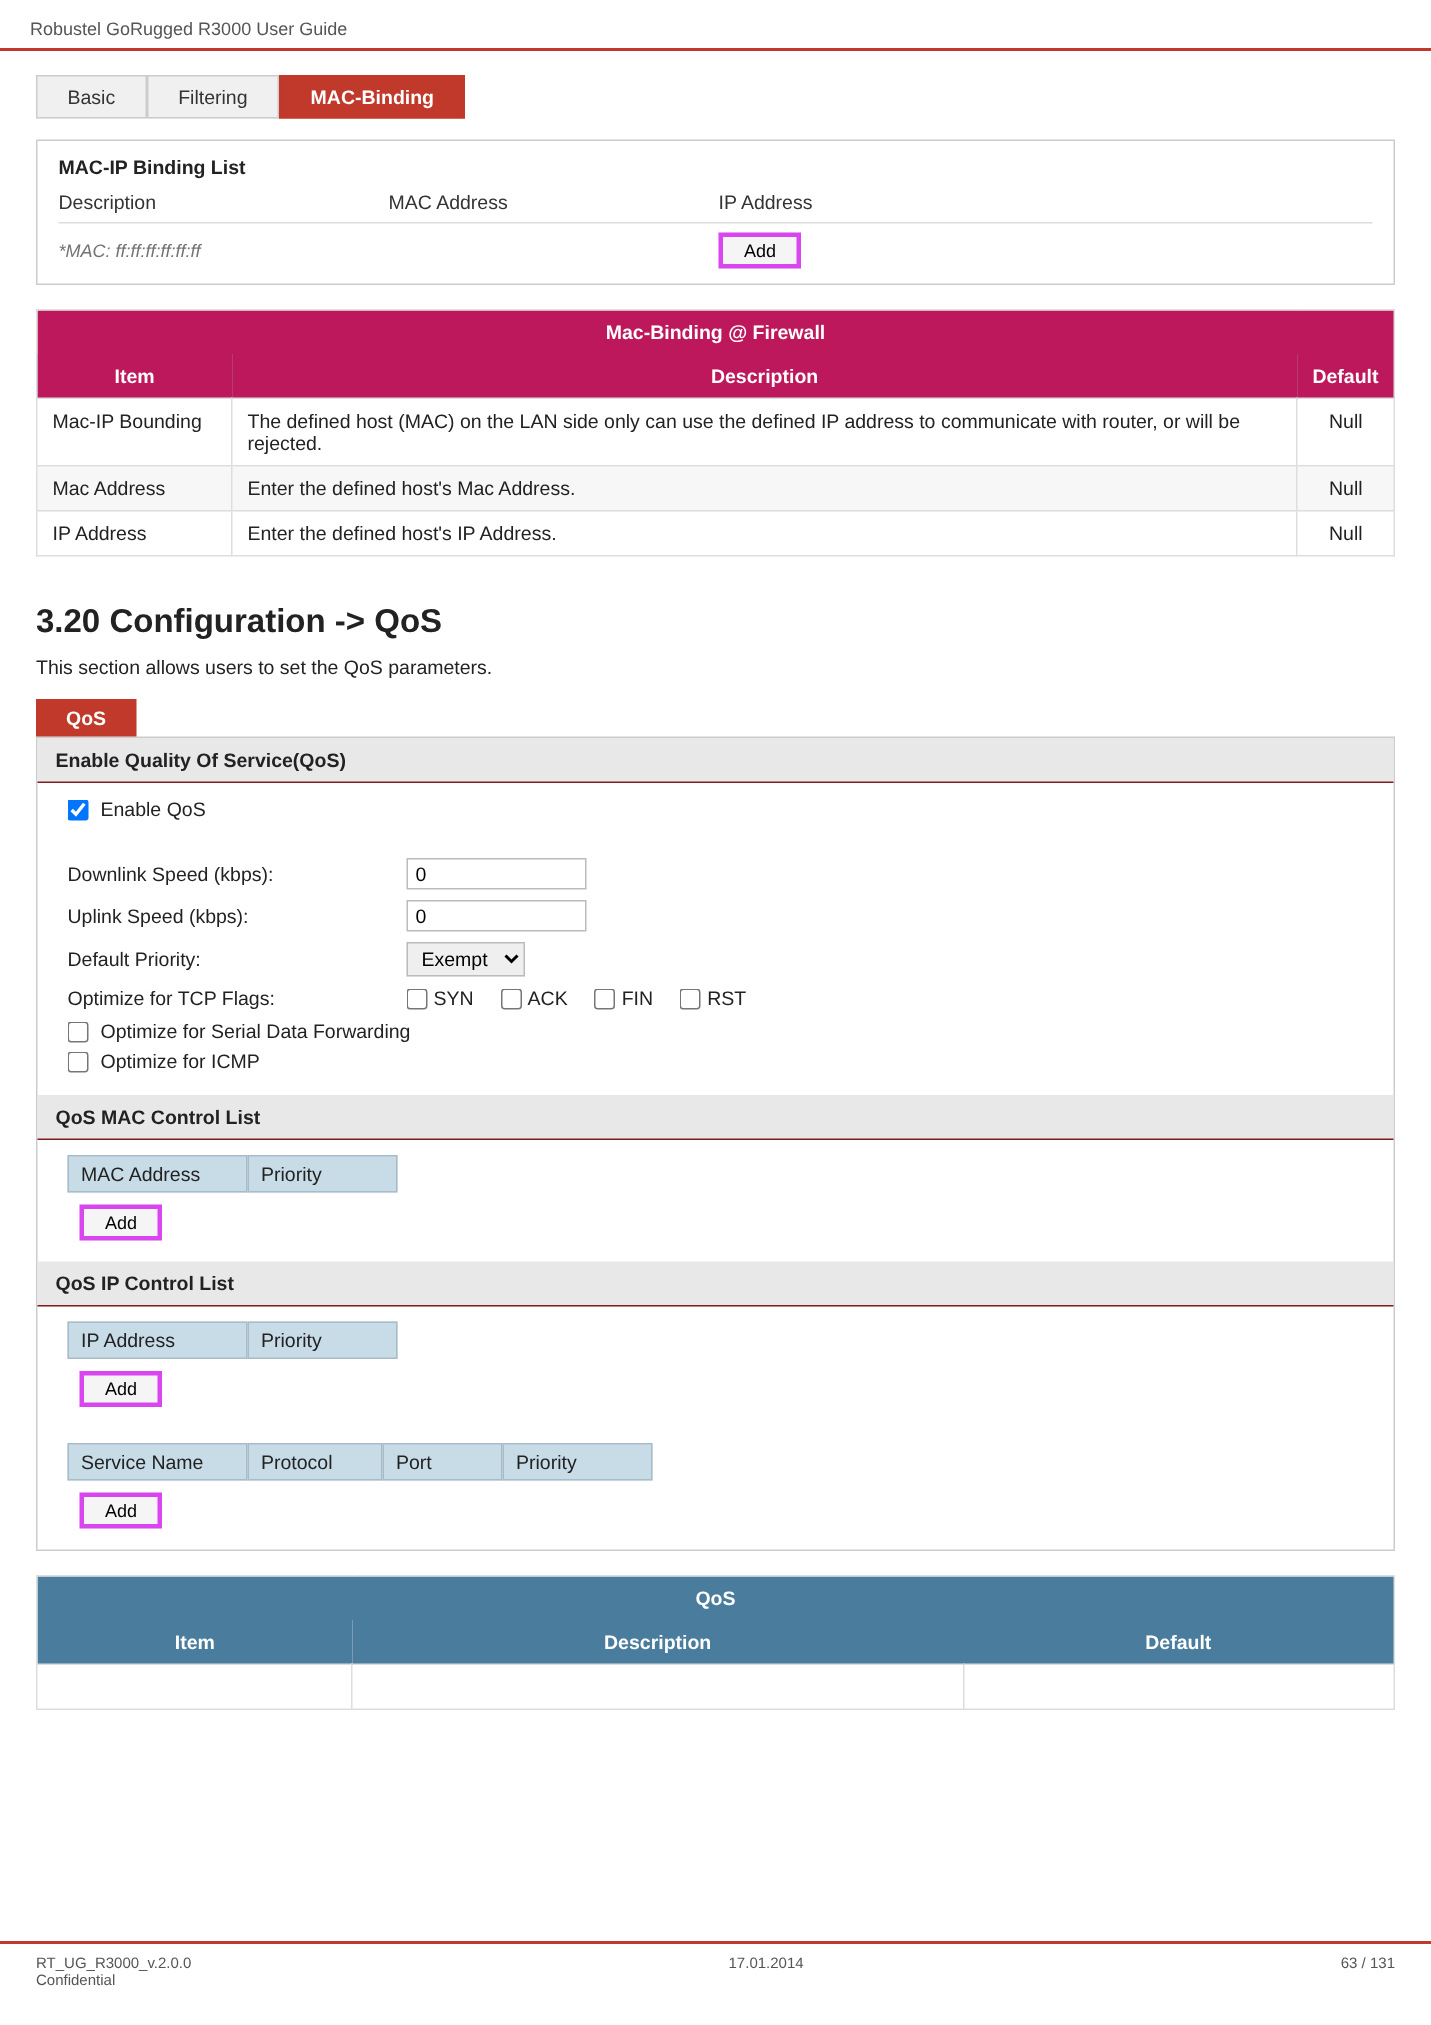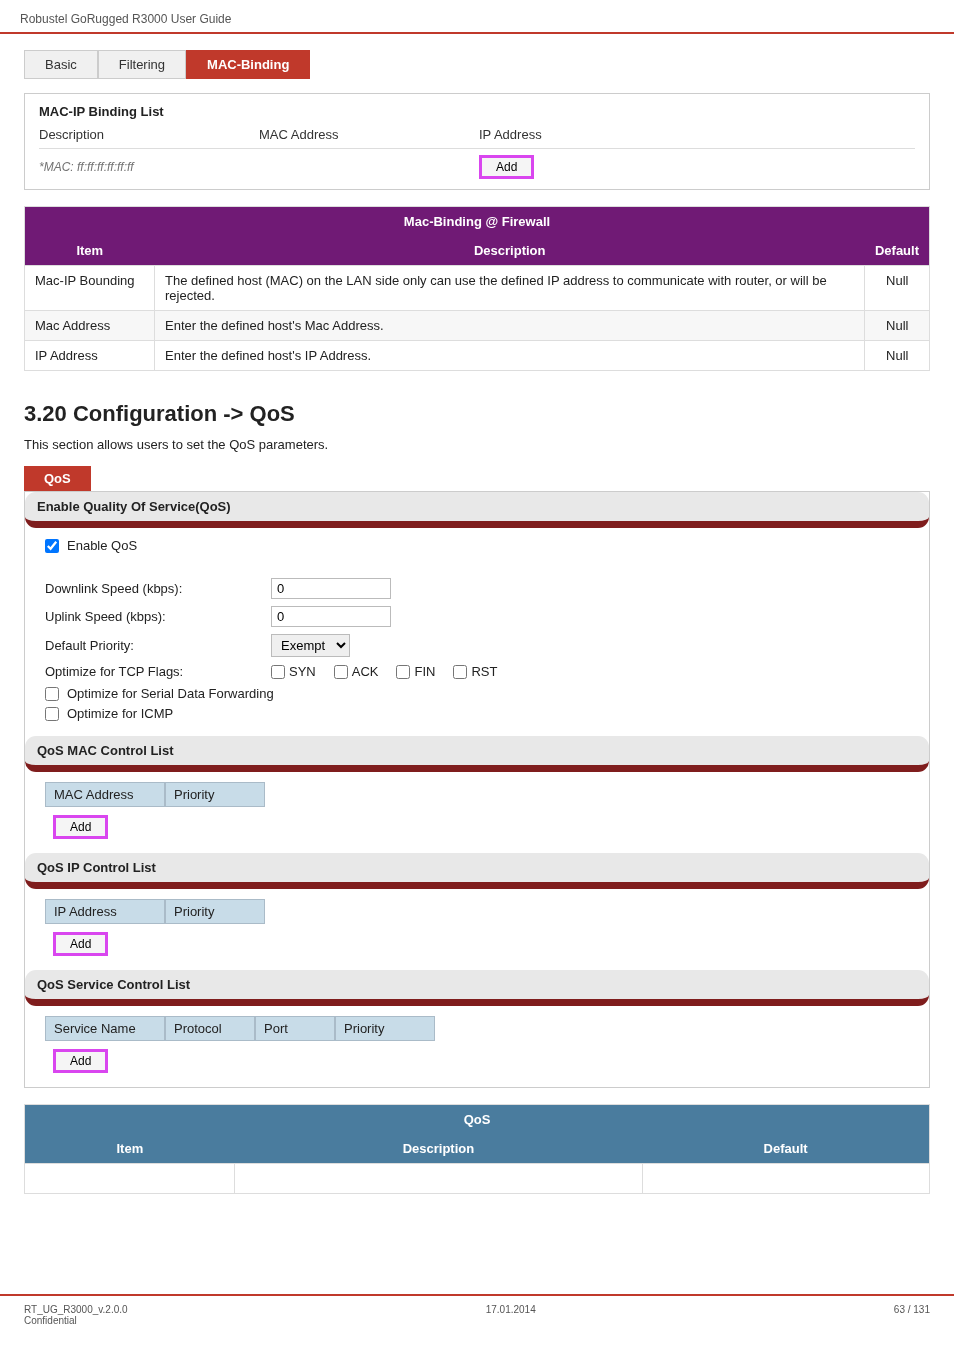--- a/index.html
+++ b/index.html
@@ -96,21 +96,21 @@
     }
 
     
     .info-table {
       width: 100%;
       border-collapse: collapse;
       margin-bottom: 30px;
       border: 1px solid #ddd;
     }
     .info-table th {
-      background: #701a75;
+      background: #be185d;
       color: #fff;
       padding: 7px 10px;
       text-align: center;
       font-size: 13px;
     }
     .info-table td {
       padding: 7px 10px;
       border: 1px solid #ddd;
       vertical-align: top;
       font-size: 13px;
@@ -146,22 +146,21 @@
     .qos-panel {
       border: 1px solid #ccc;
       margin-bottom: 16px;
     }
 
     .qos-section-header {
       background: #e8e8e8;
       padding: 7px 12px;
       font-weight: bold;
       font-size: 13px;
-      border-bottom: 7px solid #7f1d1d;
-      border-radius: 11px;
+      border-bottom: 1px solid #7f1d1d;
     }
 
     .qos-section-body {
       padding: 10px 20px;
     }
 
     .qos-row {
       display: flex;
       align-items: center;
       margin-bottom: 7px;
@@ -415,21 +414,20 @@
     <div class="qos-section-body">
       <div class="control-list-header">
         <div class="ctrl-col">IP Address</div>
         <div class="ctrl-col priority">Priority</div>
       </div>
       <div class="control-add-row">
         <button class="add-btn">Add</button>
       </div>
     </div>
 
-    <div class="qos-section-header">QoS Service Control List</div>
     <div class="qos-section-body">
       <div class="control-list-header">
         <div class="ctrl-col">Service Name</div>
         <div class="ctrl-col protocol">Protocol</div>
         <div class="ctrl-col port">Port</div>
         <div class="ctrl-col priority">Priority</div>
       </div>
       <div class="control-add-row">
         <button class="add-btn">Add</button>
       </div>

